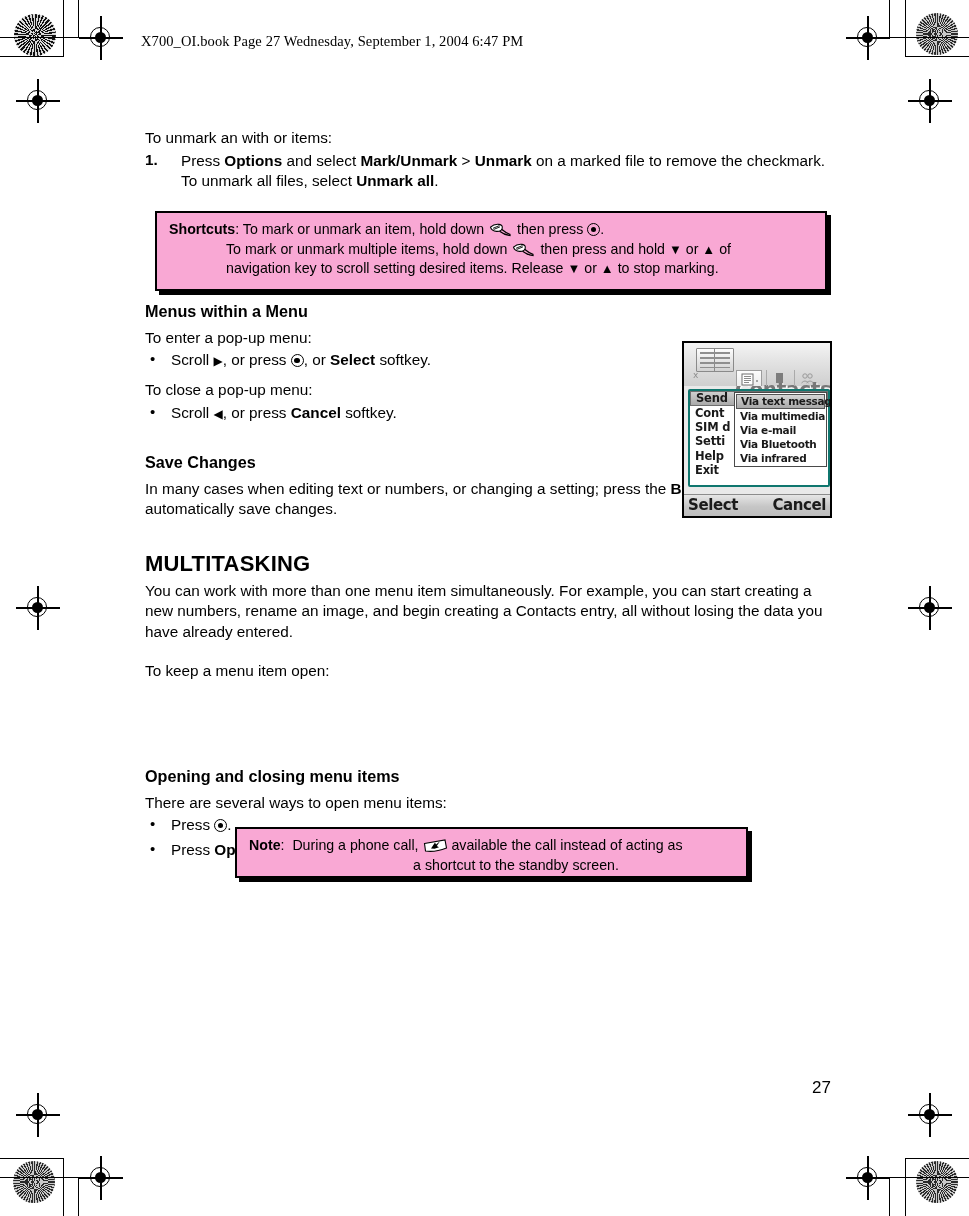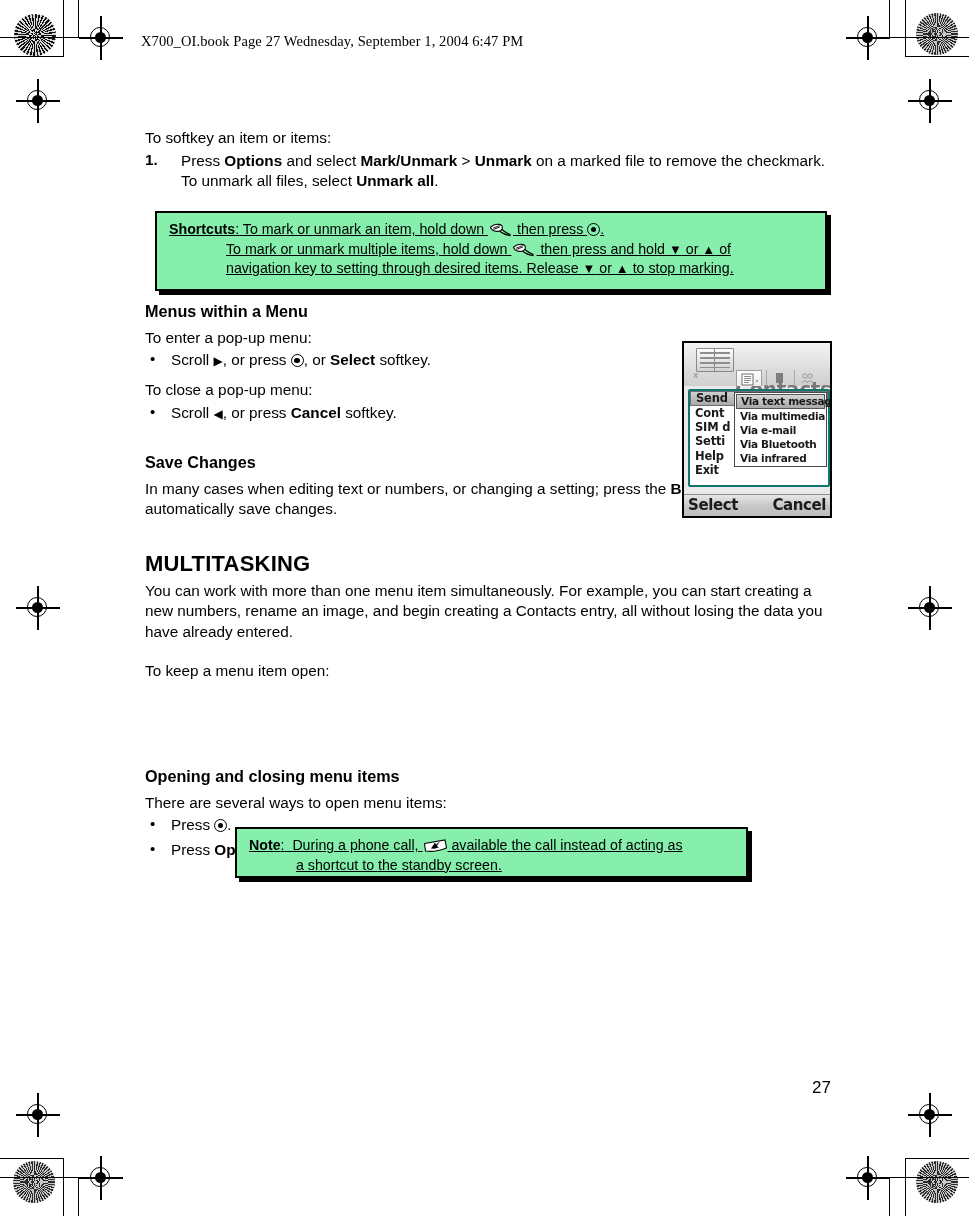--- a/index.html
+++ b/index.html
@@ -139,39 +139,39 @@
     font-weight: bold;
     margin: 0 0 4px 0;
     line-height: 26px;
     letter-spacing: 0.2px;
   }
 
   
   .callout {
     position: absolute;
     border: 2.5px solid #000;
-    background: #86efac;
+    background: #f9a8d4;
     box-sizing: border-box;
     box-shadow: 4px 4px 0 #000;
-    text-decoration: underline;
   }
   .callout .cal-inner {
     padding: 7px 10px 8px 12px;
     font-size: 14.2px;
     line-height: 19.5px;
   }
   .callout .cal-line {
     display: block;
     white-space: nowrap;
   }
   .callout .hang {
     padding-left: 57px;
   }
   .callout .hang-note {
     padding-left: 47px;
+    text-align: center;
   }
 
   
   .key-center {
     display: inline-block;
     width: 13px; height: 13px;
     border: 1.3px solid #000;
     border-radius: 50%;
     position: relative;
     vertical-align: -2px;
@@ -461,21 +461,21 @@
 
   <div class="frame-line" style="left:905px; top:1158px; width:64px; height:1.4px;"></div>
   <div class="frame-line" style="left:905px; top:1158px; width:1.4px; height:58px;"></div>
   <div class="frame-line" style="left:890px; top:1177px; width:79px; height:1.4px;"></div>
   <div class="frame-line" style="left:889px; top:1177px; width:1.4px; height:39px;"></div>
 
   <div class="header-text">X700_OI.book  Page 27  Wednesday, September 1, 2004  6:47 PM</div>
 
   <div class="content">
 
-    <p class="para tight">To softkey an item or items:</p>
+    <p class="para tight">To unmark an with or items:</p>
 
     <div class="numlist">
       <span class="num">1.</span>
       <span class="para" style="display:block;">
         <span>Press </span><span class="b">Options</span><span> and select </span><span class="b">Mark/Unmark</span><span> &gt; </span><span class="b">Unmark</span><span> on a marked file to remove the checkmark. To unmark all files, select </span><span class="b">Unmark all</span><span>.</span>
       </span>
     </div>
 
     <div style="height:100px;"></div>
 
@@ -541,21 +541,21 @@
         <span>To mark or unmark multiple items, hold down </span><span class="key-pencil">
           <svg width="25" height="14" viewBox="0 0 25 14" aria-hidden="true">
             <path d="M2.5 4.2 Q6 0.8 11 1.4 Q15 2 14.2 5.4 Q13.4 8.6 8.6 8.4 Q3.6 8.2 2.5 4.2 Z" fill="#fff" stroke="#000" stroke-width="1.1"></path>
             <path d="M5 5.3 L11.4 2.6 M5.6 6.5 L12 3.8" stroke="#000" stroke-width="0.9"></path>
             <path d="M13.6 6.2 Q17.5 9.6 22.5 11.6" fill="none" stroke="#000" stroke-width="1.2"></path>
             <path d="M11.6 8.2 Q16 11.8 22.6 12.6" fill="none" stroke="#000" stroke-width="1.2"></path>
           </svg>
         </span><span> then press and hold </span><span class="arr-nav">▼</span><span> or </span><span class="arr-nav">▲</span><span> of</span>
       </span>
       <span class="cal-line hang">
-        <span>navigation key to setting through desired items. Release </span><span class="arr-nav">▼</span><span> or </span><span class="arr-nav">▲</span><span> to stop marking.</span>
+        <span>navigation key to scroll setting desired items. Release </span><span class="arr-nav">▼</span><span> or </span><span class="arr-nav">▲</span><span> to stop marking.</span>
       </span>
     </div>
   </div>
 
   <div class="callout" style="left:235px; top:827px; width:513px; height:51px;">
     <div class="cal-inner">
       <span class="cal-line">
         <span class="b">Note</span><span>:</span>&nbsp;
         <span>During a phone call, </span><span class="key-end">
           <svg width="25" height="15" viewBox="0 0 25 15" aria-hidden="true">

